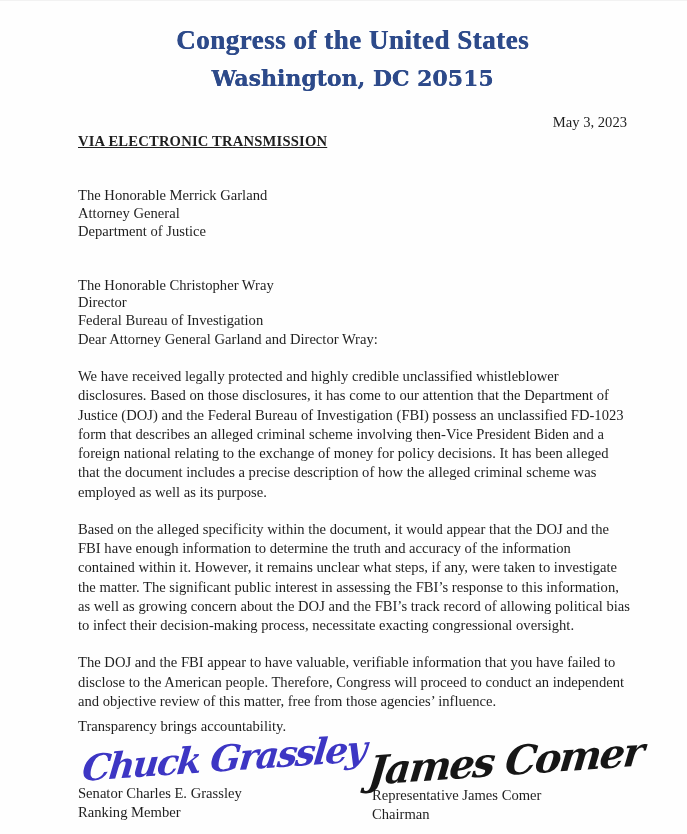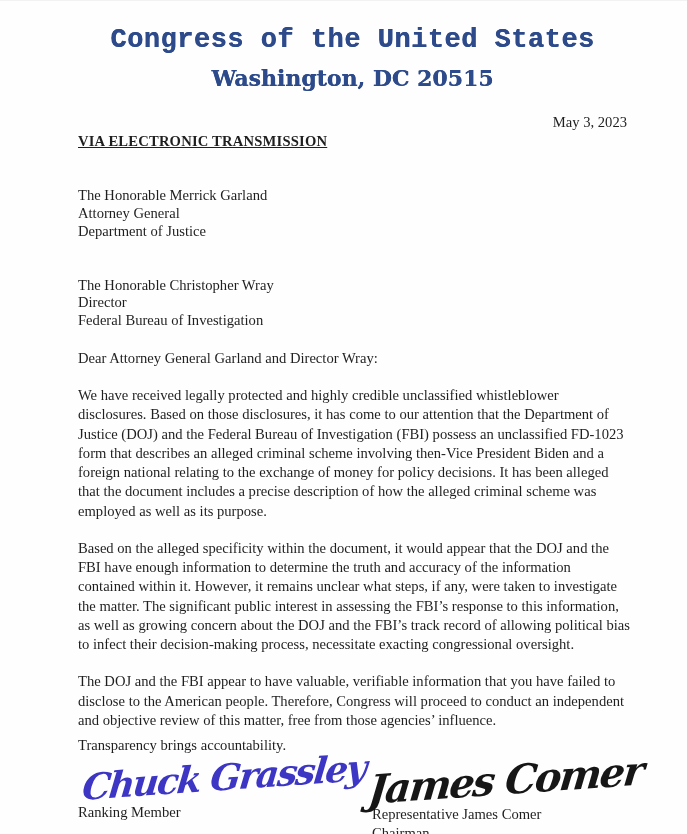--- a/index.html
+++ b/index.html
@@ -13,21 +13,21 @@
     color: #1f1f1f;
     font-size: 14.6px;
     line-height: 1.32;
     padding: 22px 60px 0 78px;
     position: relative;
     overflow: hidden;
     border-top: 1px solid #f2f2f2;
   }
   .letterhead { text-align: center; }
   .org-name {
-    font-family: Liberation Mono, monospace;
+    font-family: Liberation Serif, serif;
     font-weight: bold;
     font-size: 27px;
     letter-spacing: 0.5px;
     color: #2d4a8a;
     text-shadow: 0.4px 0 0 #2d4a8a;
   }
   .org-address {
     font-family: "DejaVu Serif", serif;
     font-weight: bold;
     font-size: 22px;
@@ -35,21 +35,21 @@
     margin-top: 5px;
     text-shadow: 0.3px 0 0 #2d4a8a;
   }
   .date { text-align: right; margin-top: 20px; }
   .delivery {
     font-weight: bold;
     text-decoration: underline;
     letter-spacing: 0.2px;
   }
   .recipient { margin-top: 36px; line-height: 1.22; }
-  .salutation { margin-top: 19px; }
+  .salutation { }
   .body-para { margin-top: 18px; width: 552px; text-align: left; }
   .closing { margin-top: 6px; }
   .sig-row { display: flex; margin-top: 10px; }
   .sig-col { line-height: 1.24; }
   .sig-col.left { width: 294px; flex: 0 0 294px; }
   .sig-col.right { flex: 1; }
   .script {
     font-family: "DejaVu Serif", serif;
     font-style: italic;
     font-weight: bold;
@@ -94,20 +94,21 @@
   <p class="body-para">We have received legally protected and highly credible unclassified whistleblower disclosures.  Based on those disclosures, it has come to our attention that the Department of Justice (DOJ) and the Federal Bureau of Investigation (FBI) possess an unclassified FD-1023 form that describes an alleged criminal scheme involving then-Vice President Biden and a foreign national relating to the exchange of money for policy decisions.  It has been alleged that the document includes a precise description of how the alleged criminal scheme was employed as well as its purpose.</p>
   <p class="body-para">Based on the alleged specificity within the document, it would appear that the DOJ and the FBI have enough information to determine the truth and accuracy of the information contained within it.  However, it remains unclear what steps, if any, were taken to investigate the matter.  The significant public interest in assessing the FBI’s response to this information, as well as growing concern about the DOJ and the FBI’s track record of allowing political bias to infect their decision-making process, necessitate exacting congressional oversight.</p>
   <p class="body-para">The DOJ and the FBI appear to have valuable, verifiable information that you have failed to disclose to the American people.  Therefore, Congress will proceed to conduct an independent and objective review of this matter, free from those agencies’ influence.</p>
 
   <div class="closing">Transparency brings accountability.</div>
 
   <div class="sig-row">
 
     <div class="sig-col left">
       <span class="script grassley" style="color: rgb(61, 54, 196);">Chuck Grassley</span>
+      <div>Senator Charles E. Grassley</div>
       <div>Ranking Member</div>
 
     </div>
 
     <div class="sig-col right">
       <span class="script comer" style="color: rgb(22, 22, 22);">James Comer</span>
       <div>Representative James Comer</div>
       <div>Chairman</div>
 
     </div>

